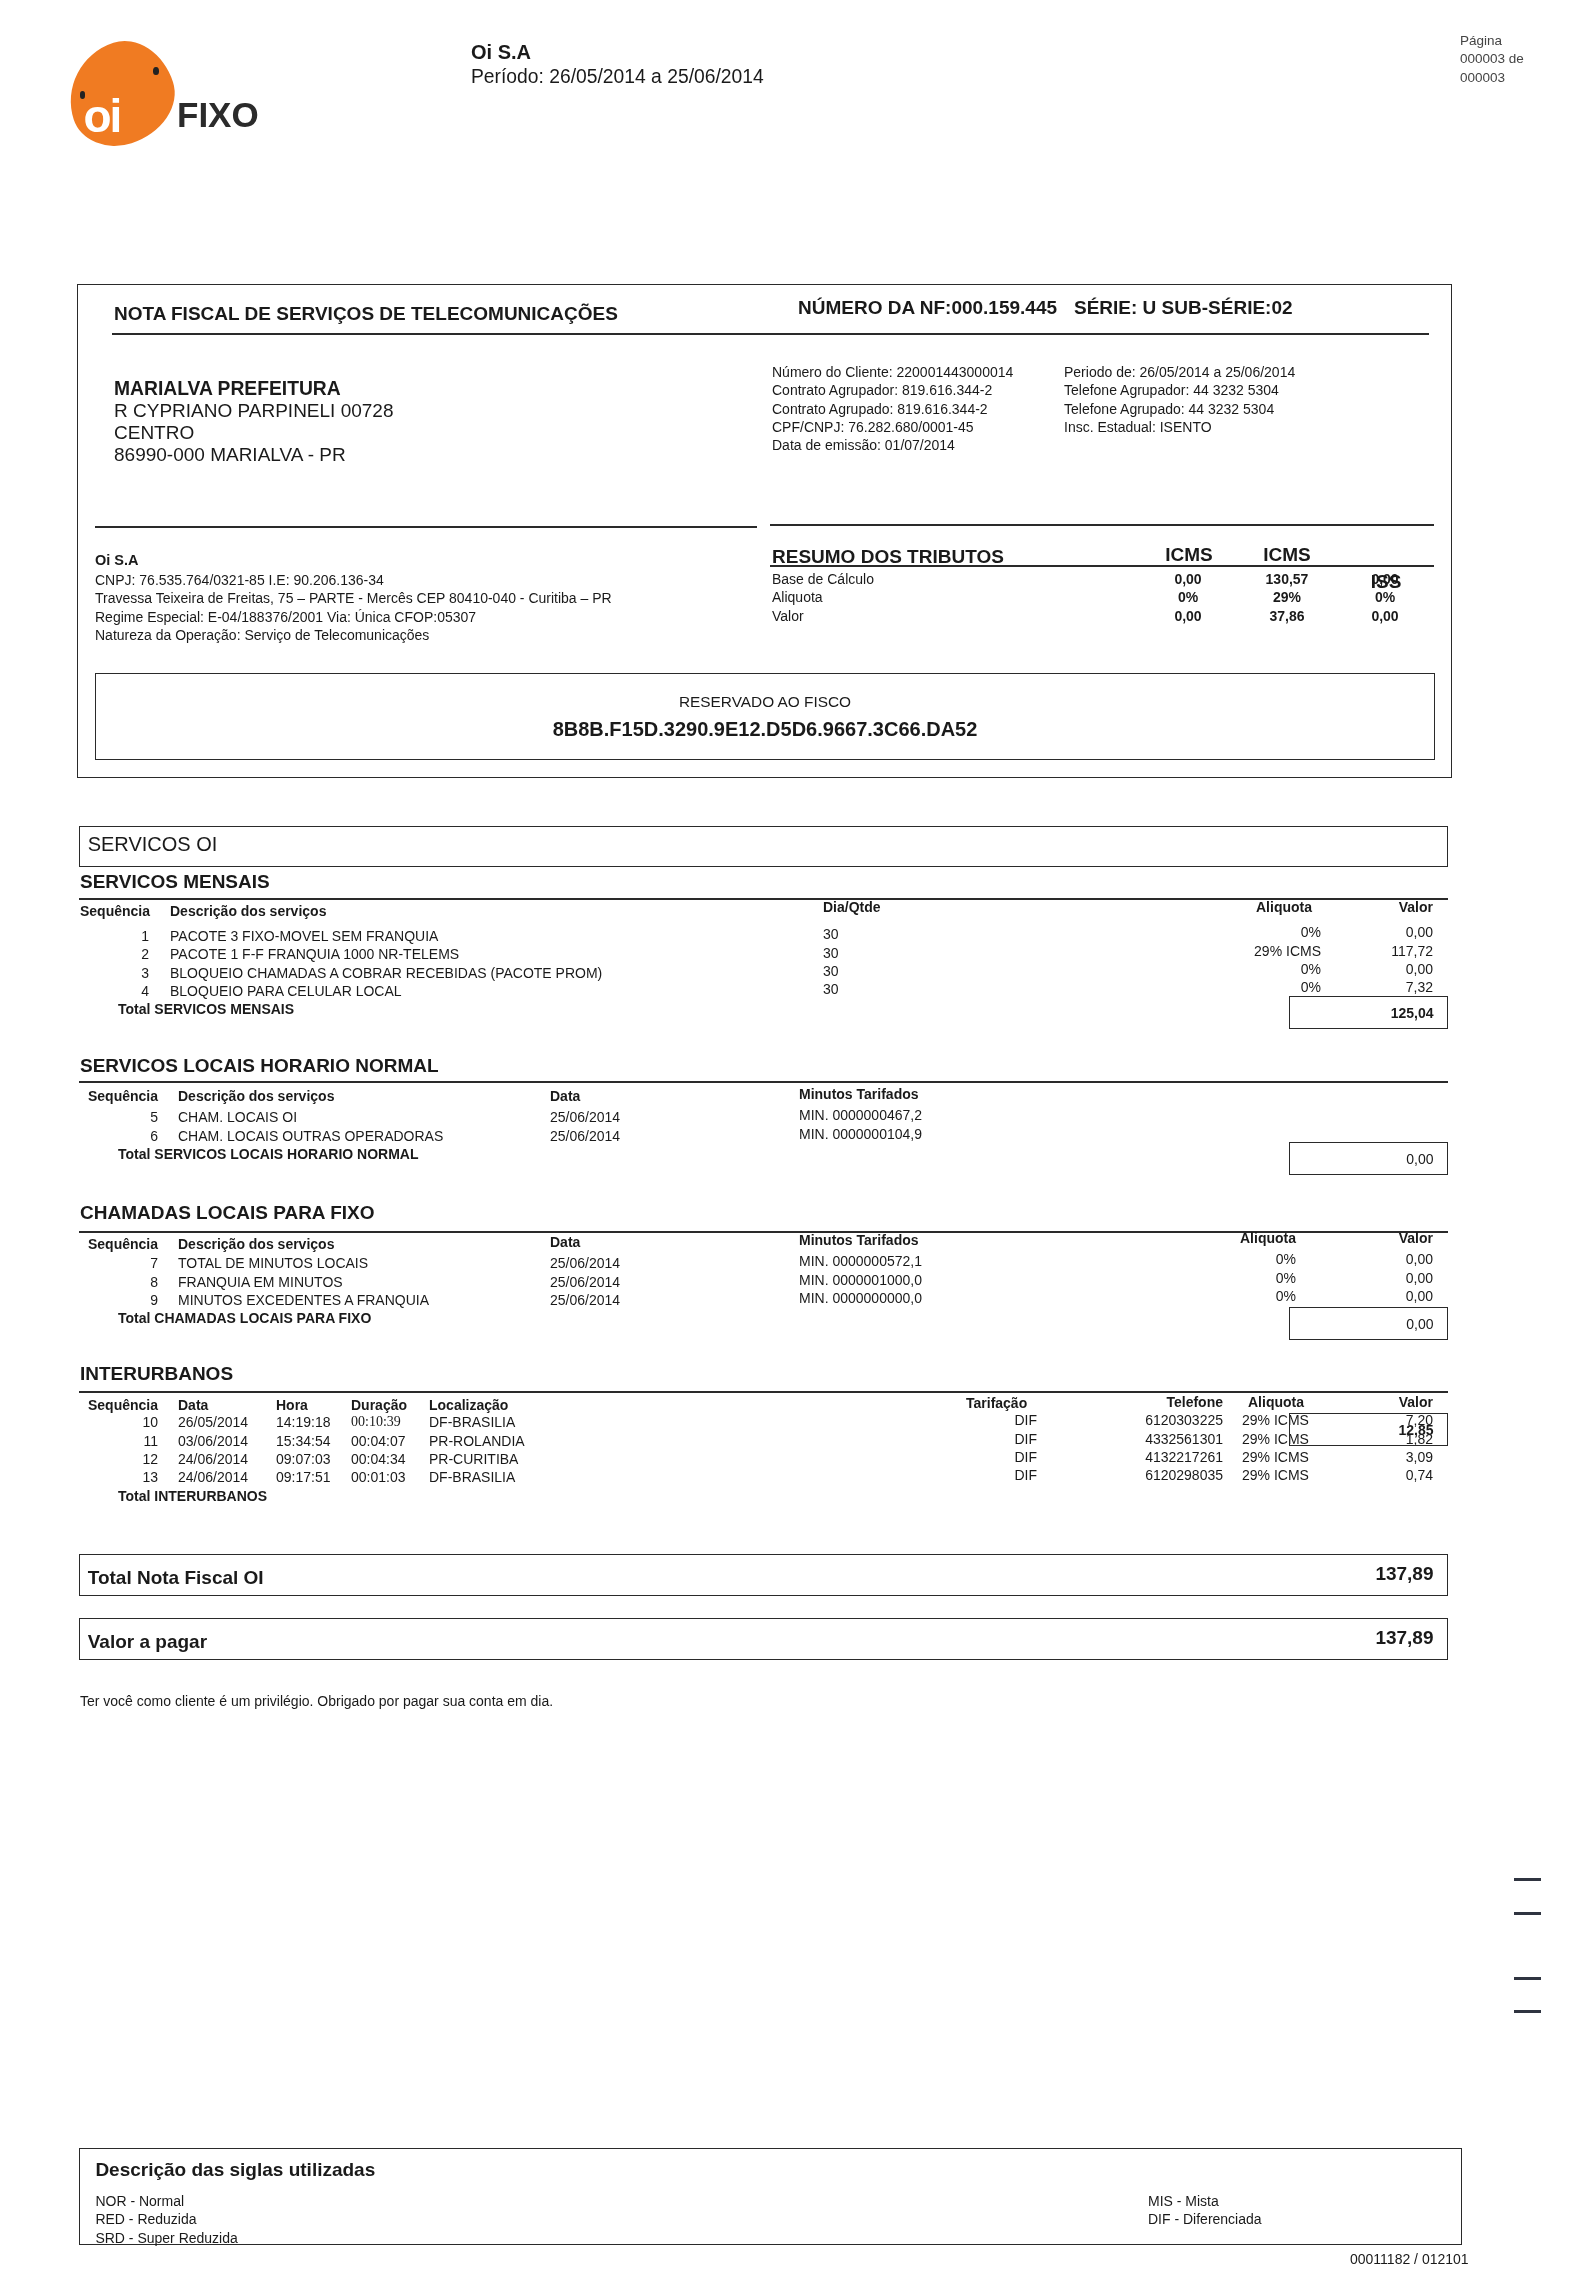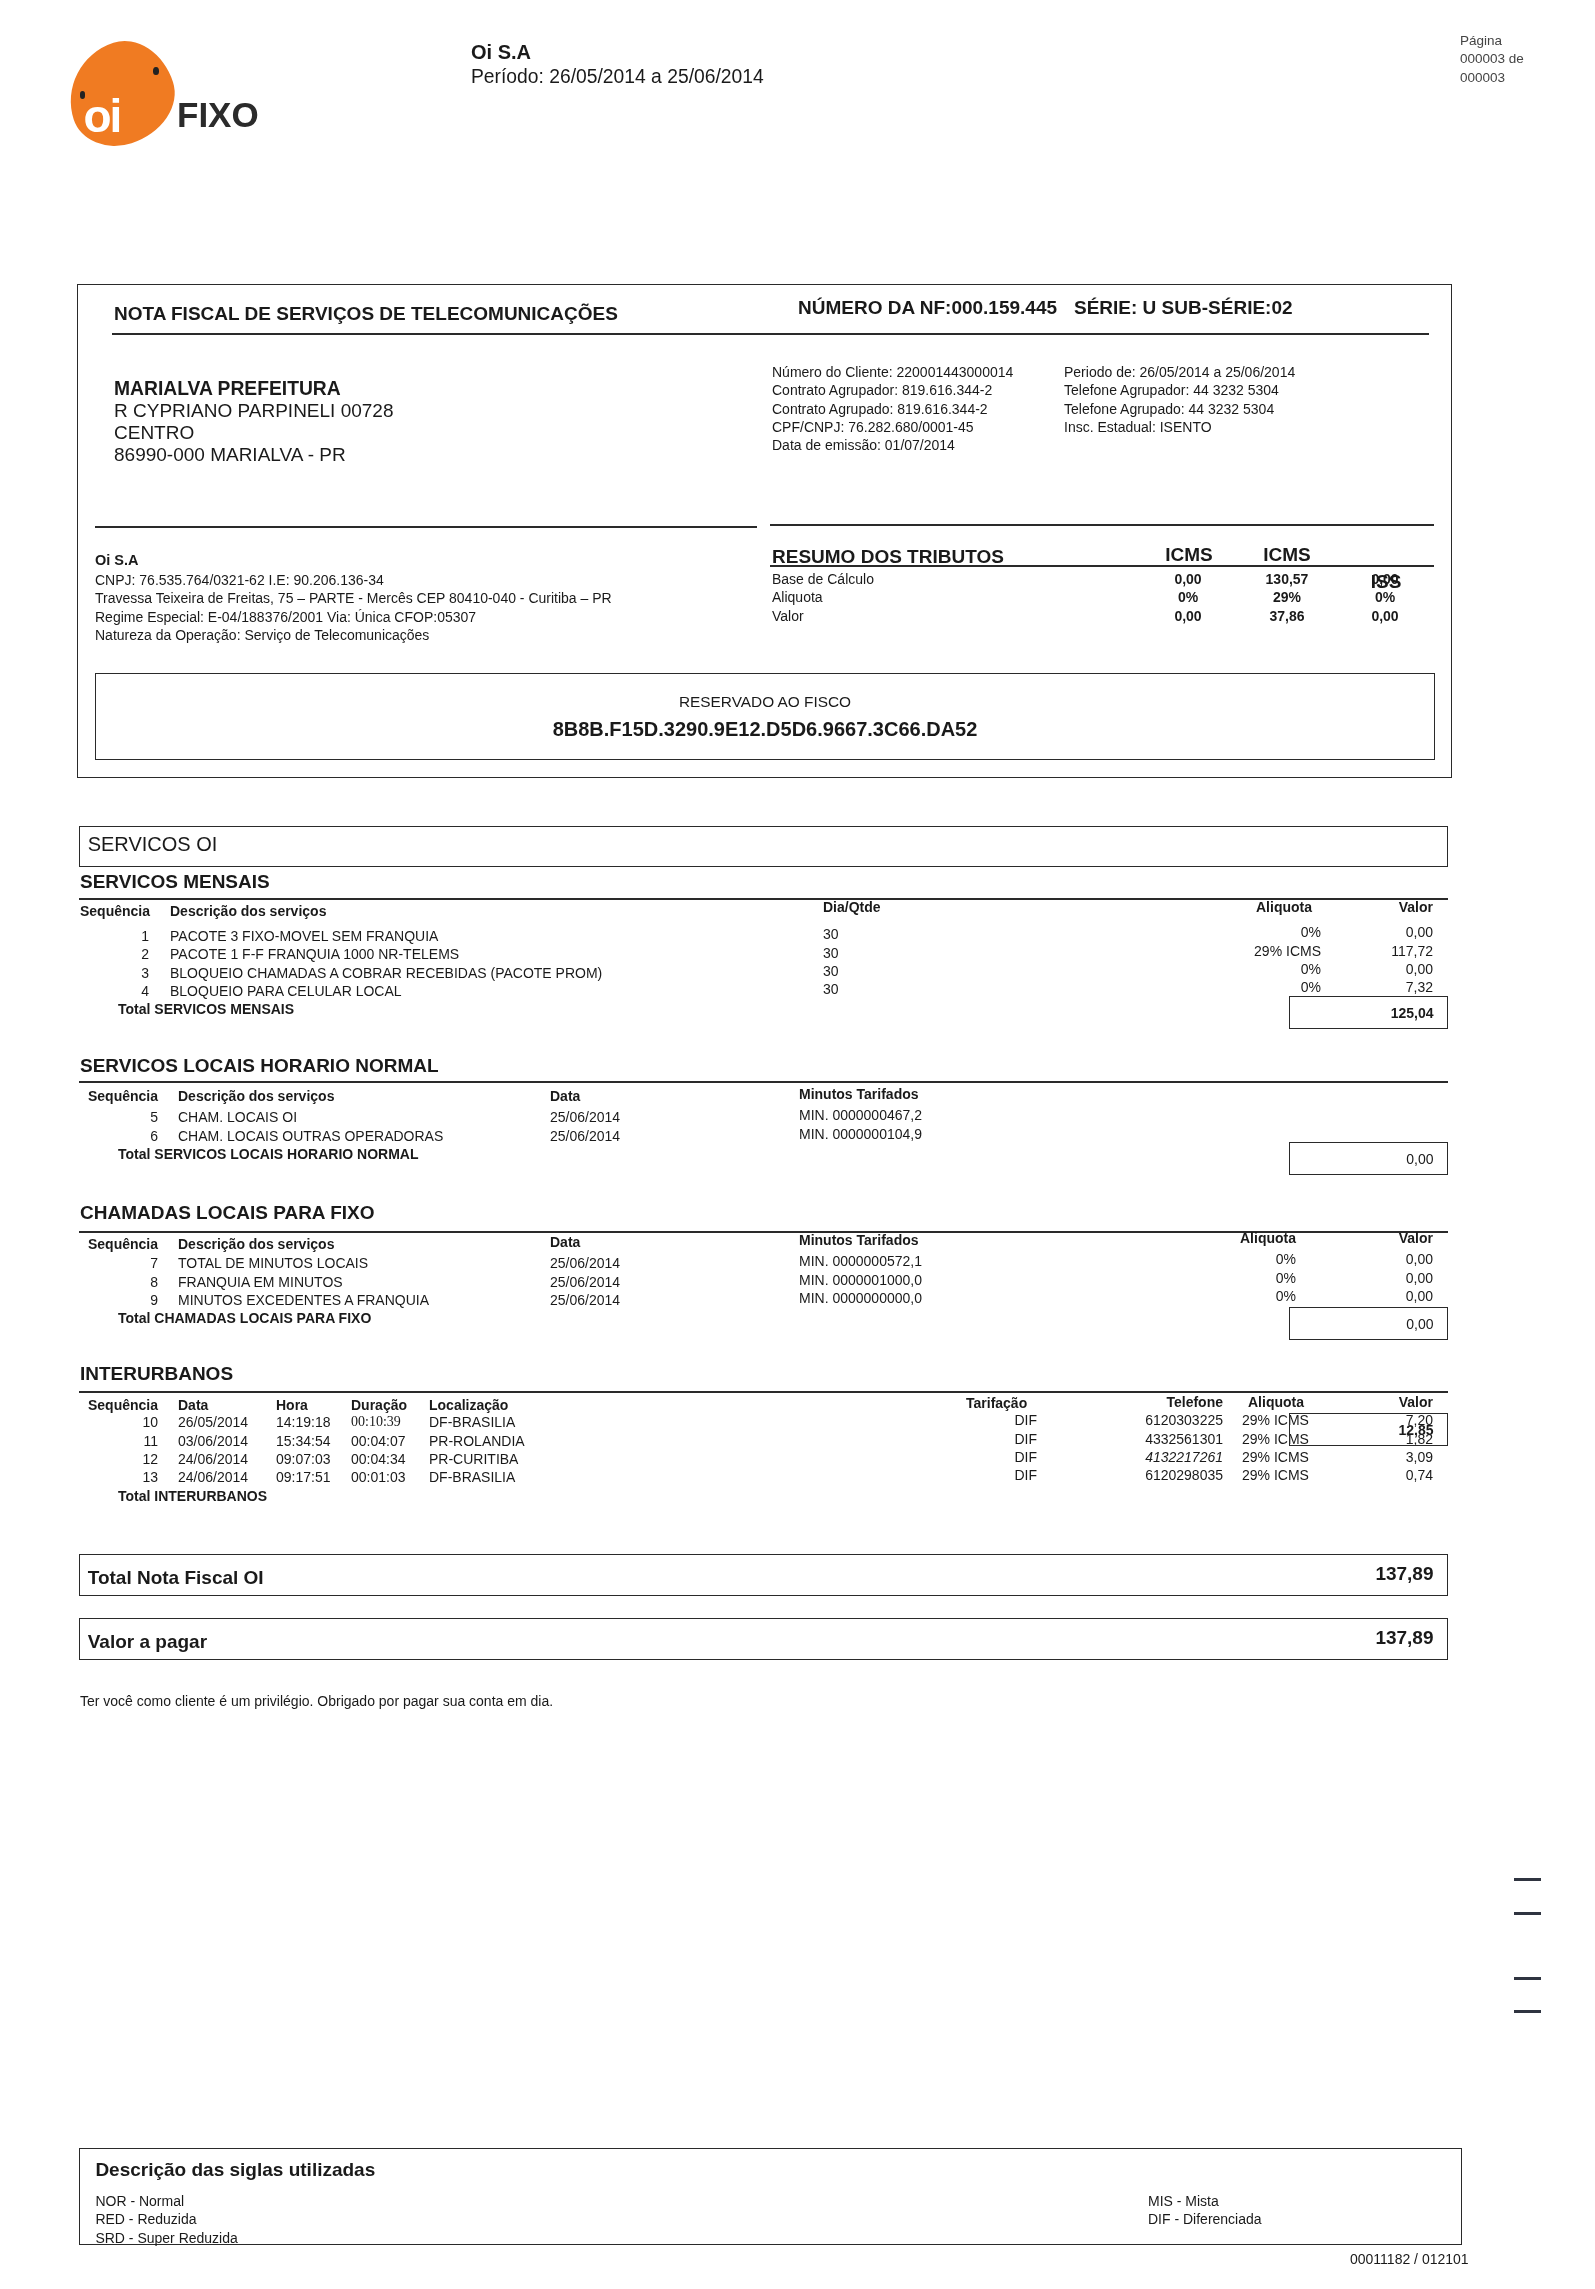--- a/index.html
+++ b/index.html
@@ -82,21 +82,21 @@
   <div>Telefone Agrupado:  44 3232 5304</div>
   <div>Insc. Estadual: ISENTO</div>
 </div>
 
 <div class="line" style="left:95px;top:526px;width:662px;"></div>
 <div class="line" style="left:770px;top:524px;width:664px;"></div>
 
 <div class="abs" style="left:95px;top:550px;">
   <div class="b t15" style="line-height:21px;">Oi S.A</div>
   <div class="t14 rows">
-    <div>CNPJ: 76.535.764/0321-62  I.E: 90.206.136-34</div>
+    <div>CNPJ: 76.535.764/0321-85  I.E: 90.206.136-34</div>
     <div>Travessa Teixeira de Freitas, 75 – PARTE - Mercês  CEP 80410-040 - Curitiba – PR</div>
     <div>Regime Especial: E-04/188376/2001 Via: Única CFOP:05307</div>
     <div>Natureza da Operação: Serviço de Telecomunicações</div>
   </div>
 </div>
 
 <div class="abs b t18" style="left:772px;top:546px;">RESUMO DOS TRIBUTOS</div>
 <div class="cell b t18 c" style="left:1155px;top:544px;width:68px;">ICMS</div>
 <div class="cell b t18 c" style="left:1253px;top:544px;width:68px;">ICMS</div>
 <div class="cell b t18 c" style="left:1352px;top:544px;width:68px;margin-top:27px;">ISS</div>
@@ -267,21 +267,21 @@
     <div class="cell" style="left:1242px;top:34px;">29% ICMS</div>
     <div class="cell r" style="left:1336px;top:34px;width:97px;">1,82</div>
   </div>
   <div>
     <div class="cell r" style="left:135px;top:54px;width:23px;">12</div>
     <div class="cell" style="left:178px;top:54px;">24/06/2014</div>
     <div class="cell" style="left:276px;top:54px;">09:07:03</div>
     <div class="cell" style="left:351px;top:54px;">00:04:34</div>
     <div class="cell" style="left:429px;top:54px;">PR-CURITIBA</div>
     <div class="cell r" style="left:966px;top:52px;width:71px;">DIF</div>
-    <div class="cell r" style="left:1101px;top:52px;width:122px;font-style:italic;">4132217261</div>
+    <div class="cell r" style="left:1101px;top:52px;width:122px;">4132217261</div>
     <div class="cell" style="left:1242px;top:52px;">29% ICMS</div>
     <div class="cell r" style="left:1336px;top:52px;width:97px;">3,09</div>
   </div>
   <div>
     <div class="cell r" style="left:135px;top:72px;width:23px;">13</div>
     <div class="cell" style="left:178px;top:72px;">24/06/2014</div>
     <div class="cell" style="left:276px;top:72px;">09:17:51</div>
     <div class="cell" style="left:351px;top:72px;">00:01:03</div>
     <div class="cell" style="left:429px;top:72px;">DF-BRASILIA</div>
     <div class="cell r" style="left:966px;top:70px;width:71px;">DIF</div>

